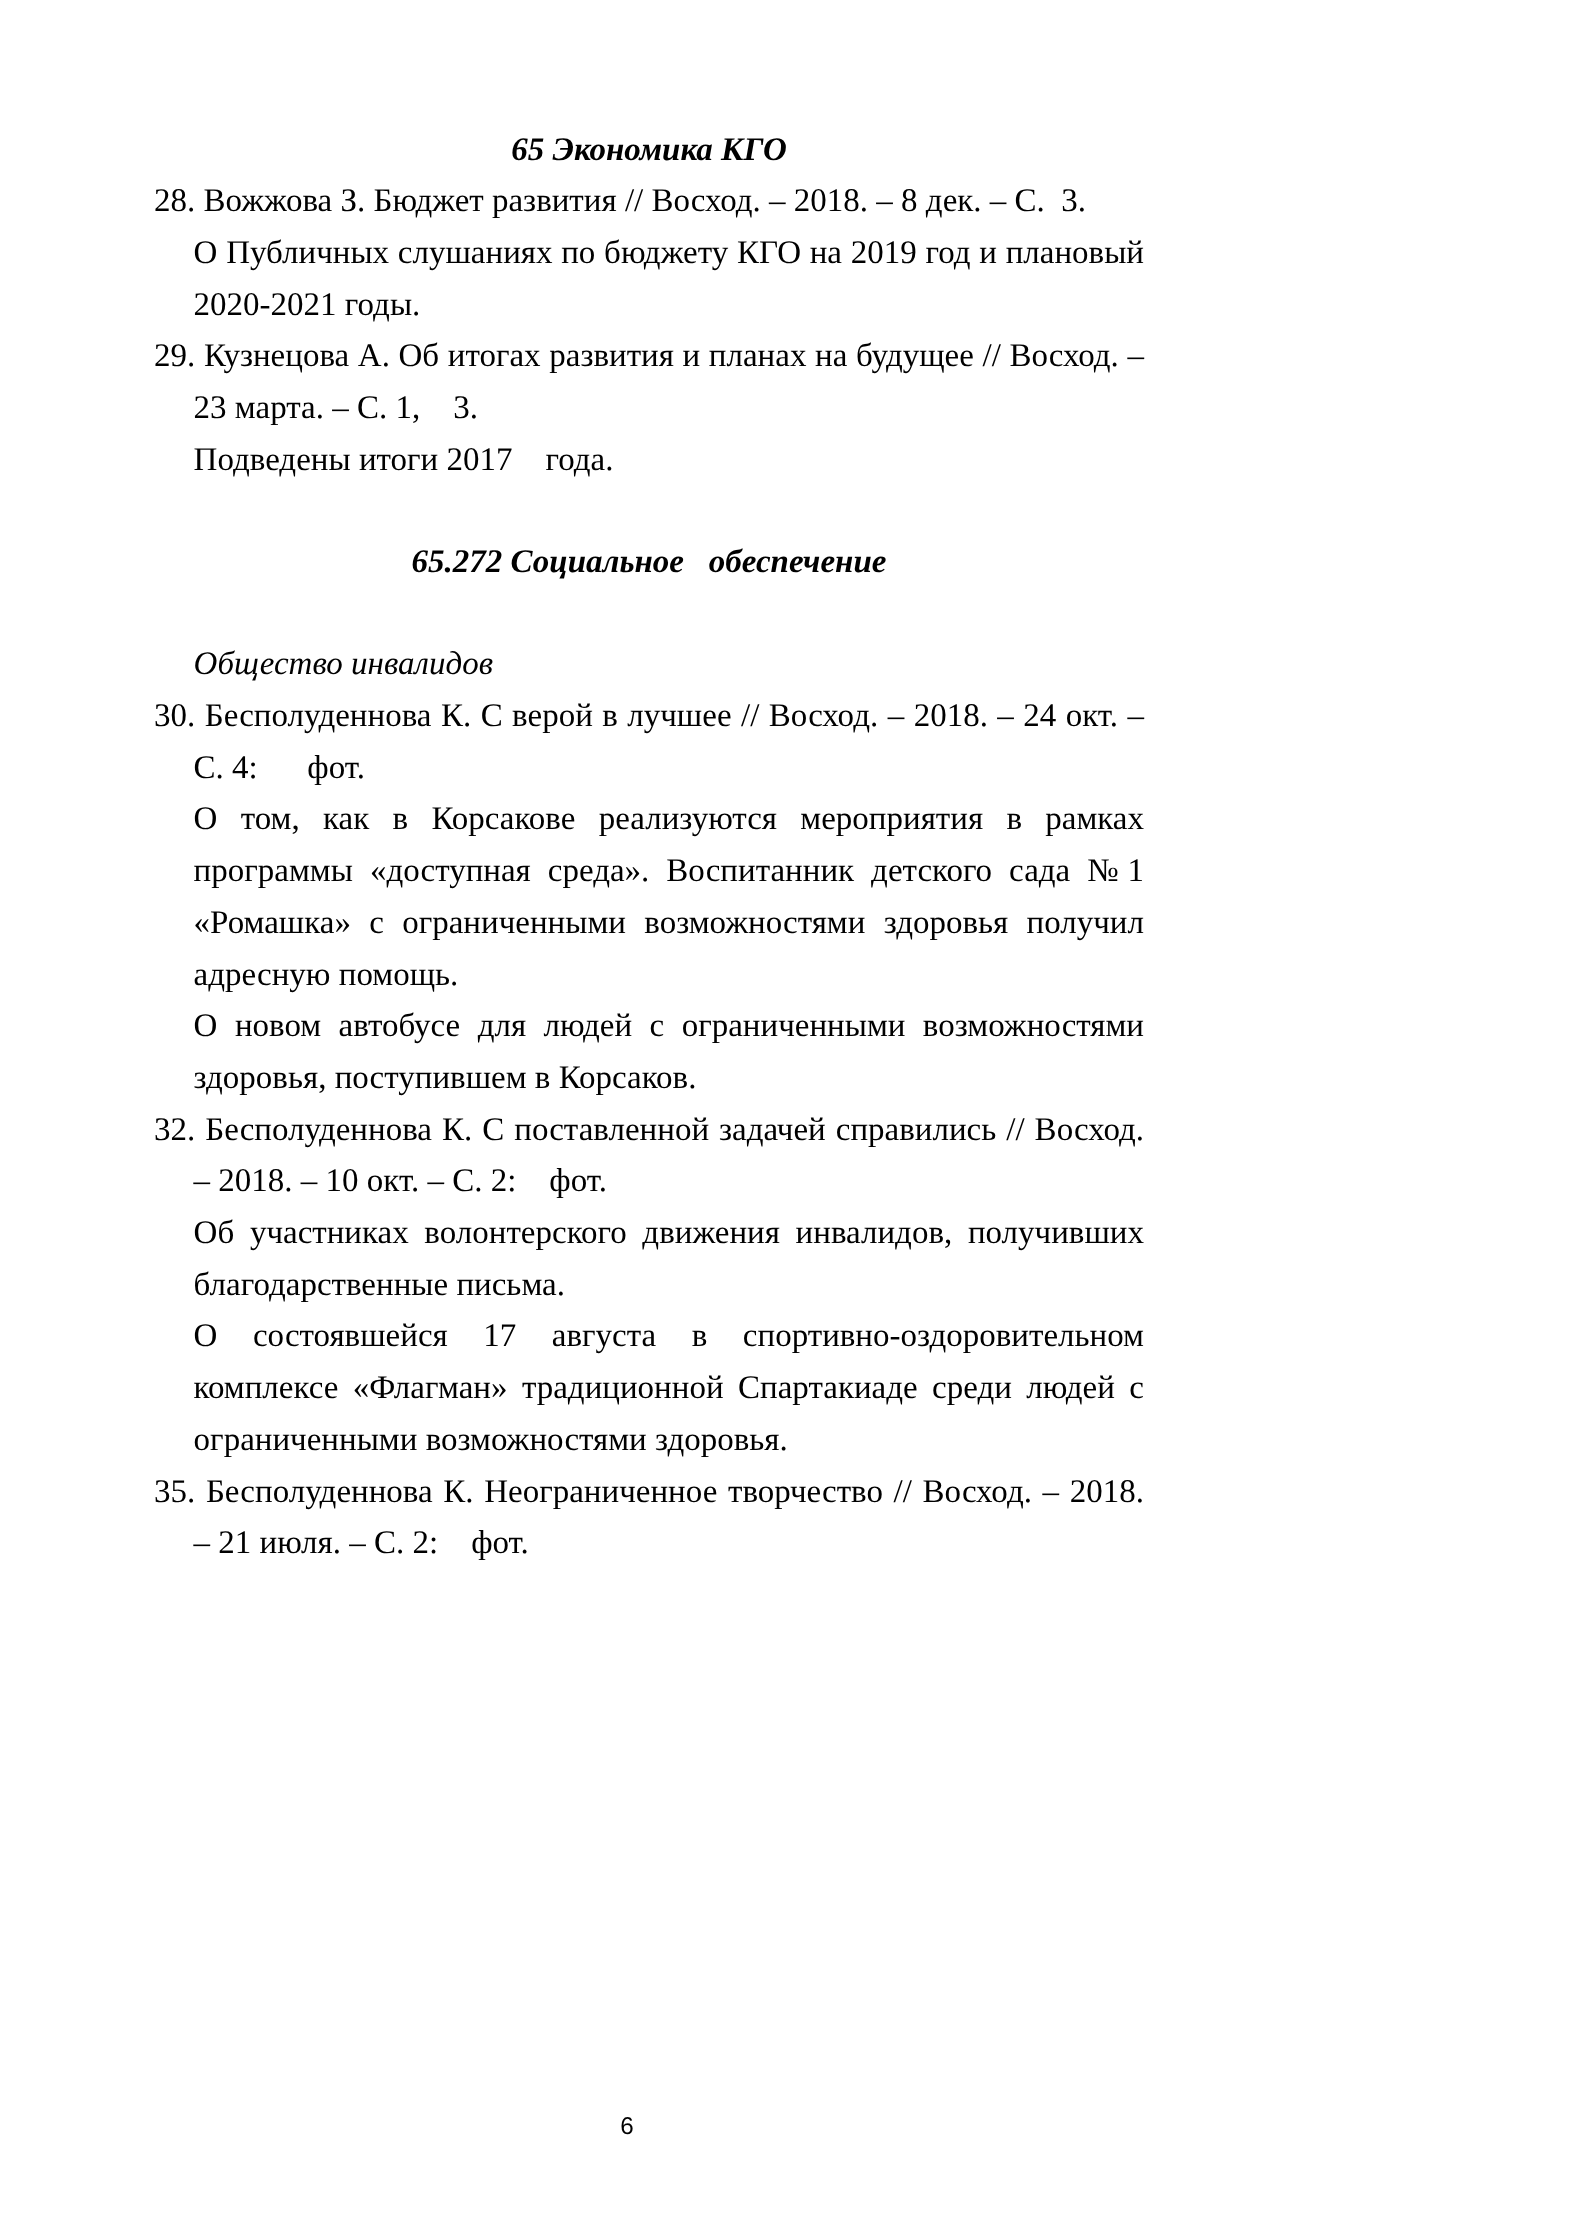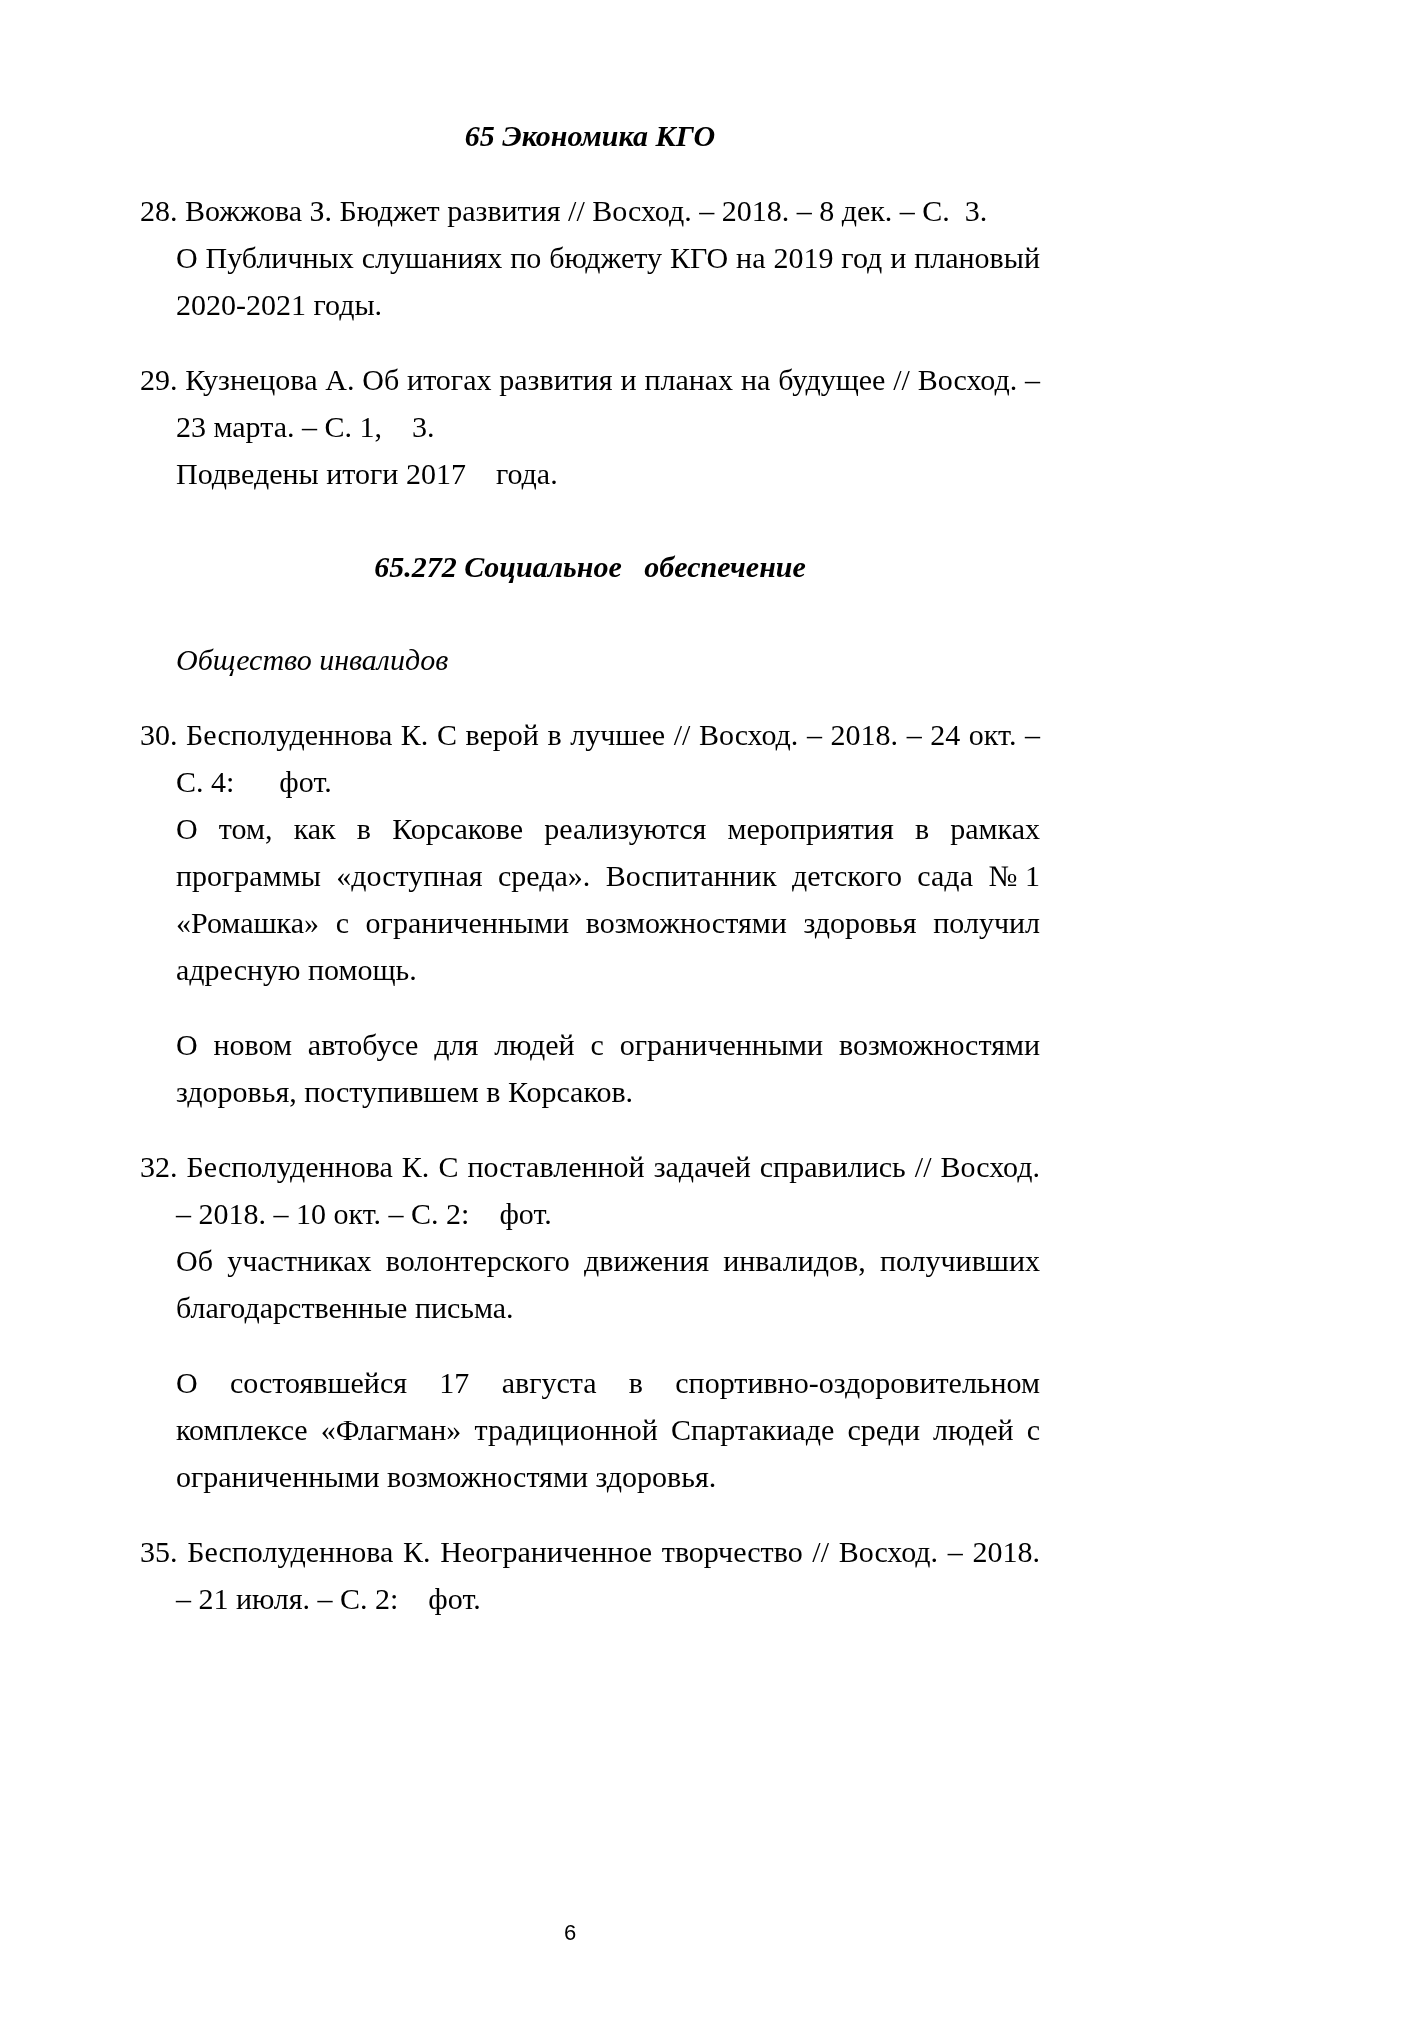--- a/index.html
+++ b/index.html
@@ -36,21 +36,20 @@
       text-align: center;
     }
     .subheading {
       font-style: italic;
       padding-left: 36px;
       margin-top: 44px;
     }
     .entry {
       position: relative;
       padding-left: 36px;
-      margin-top: 28px;
     }
     .citation {
       text-align: justify;
       text-indent: -36px;
     }
     .annotation {
       text-align: justify;
     }
     .annotation:empty {
       display: none;

